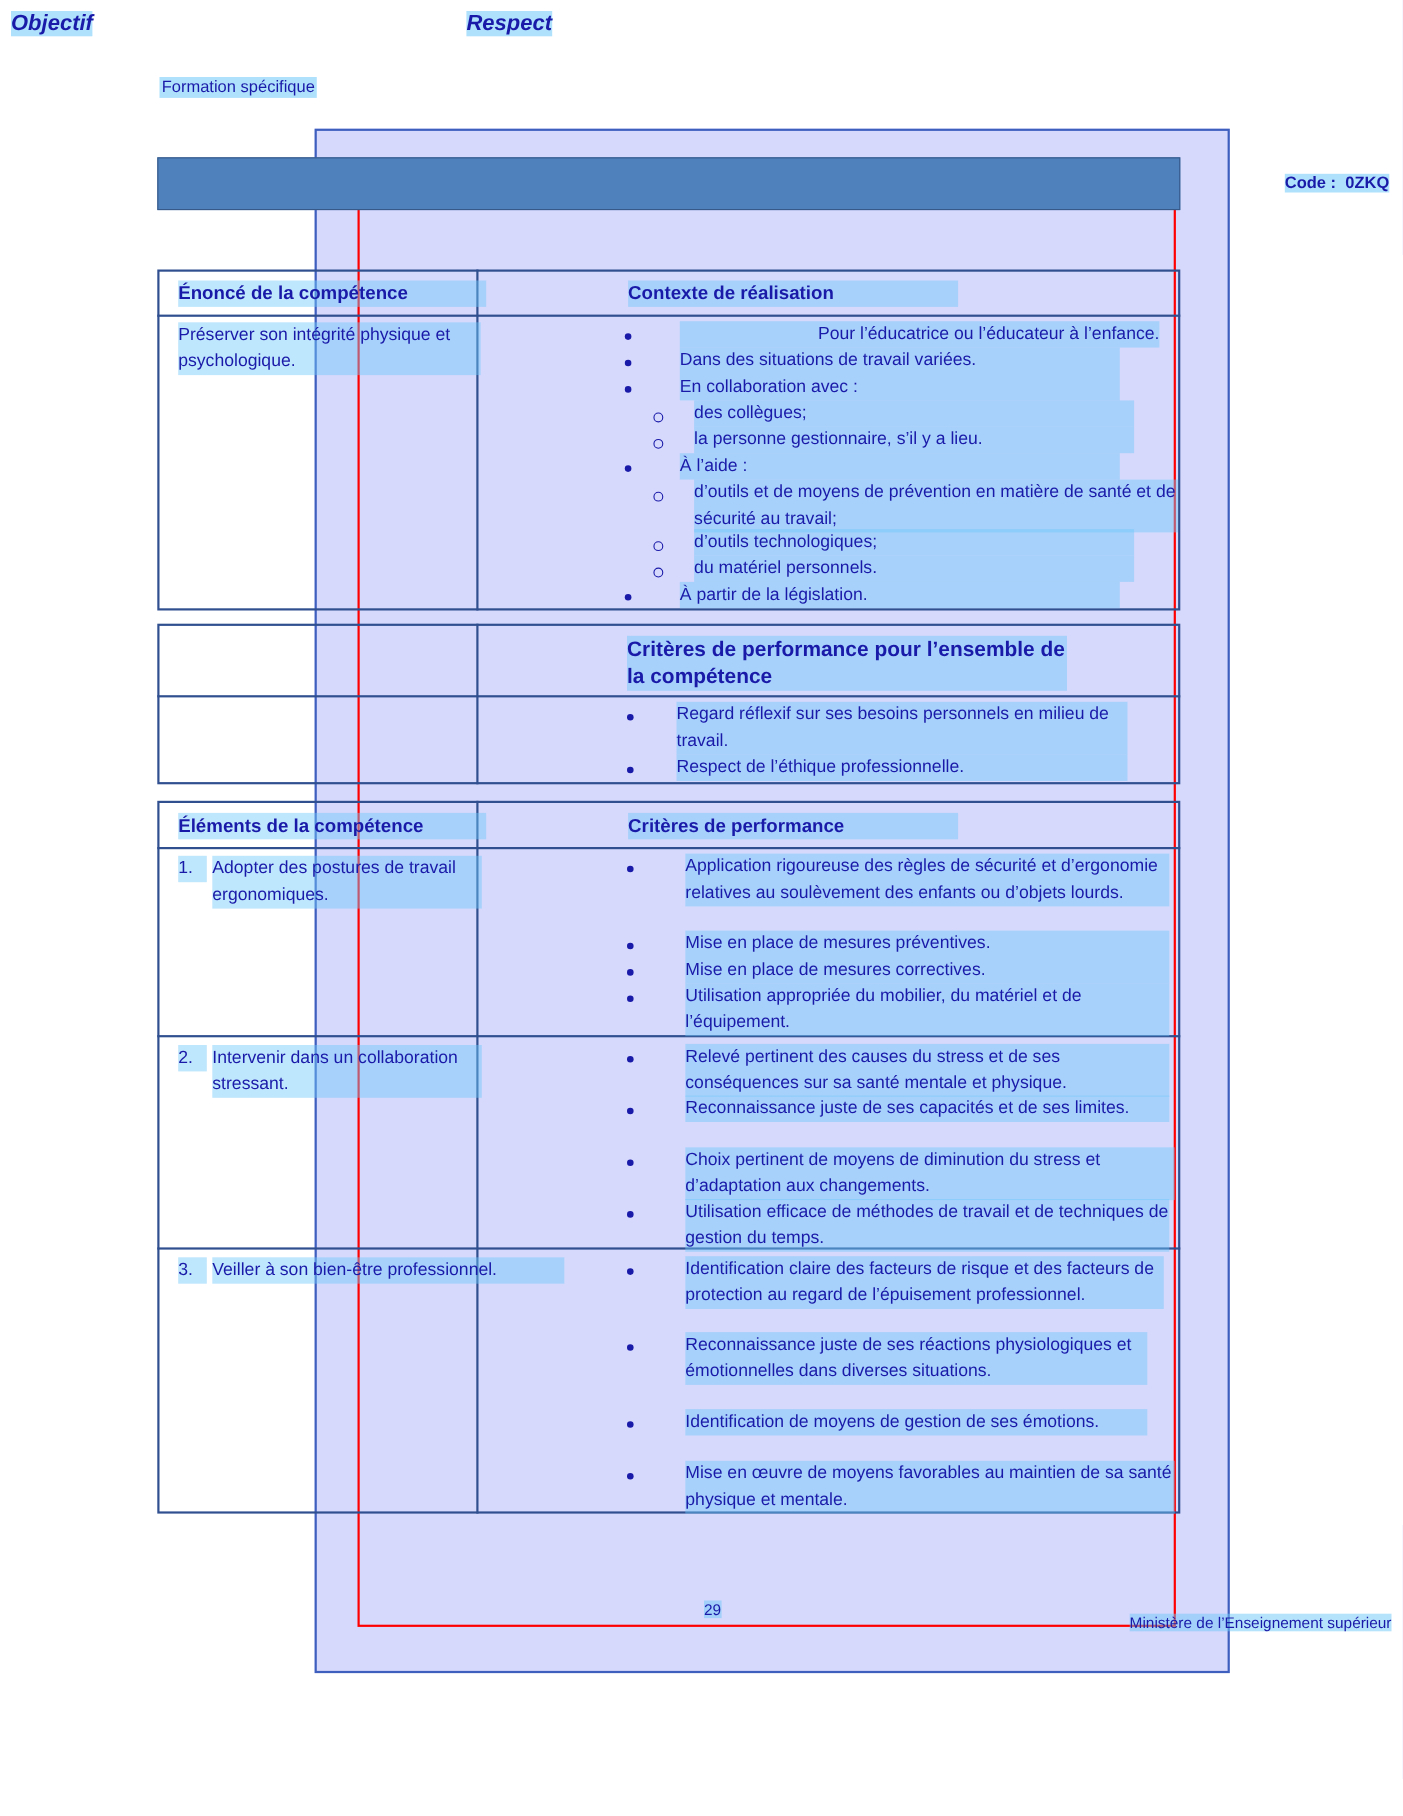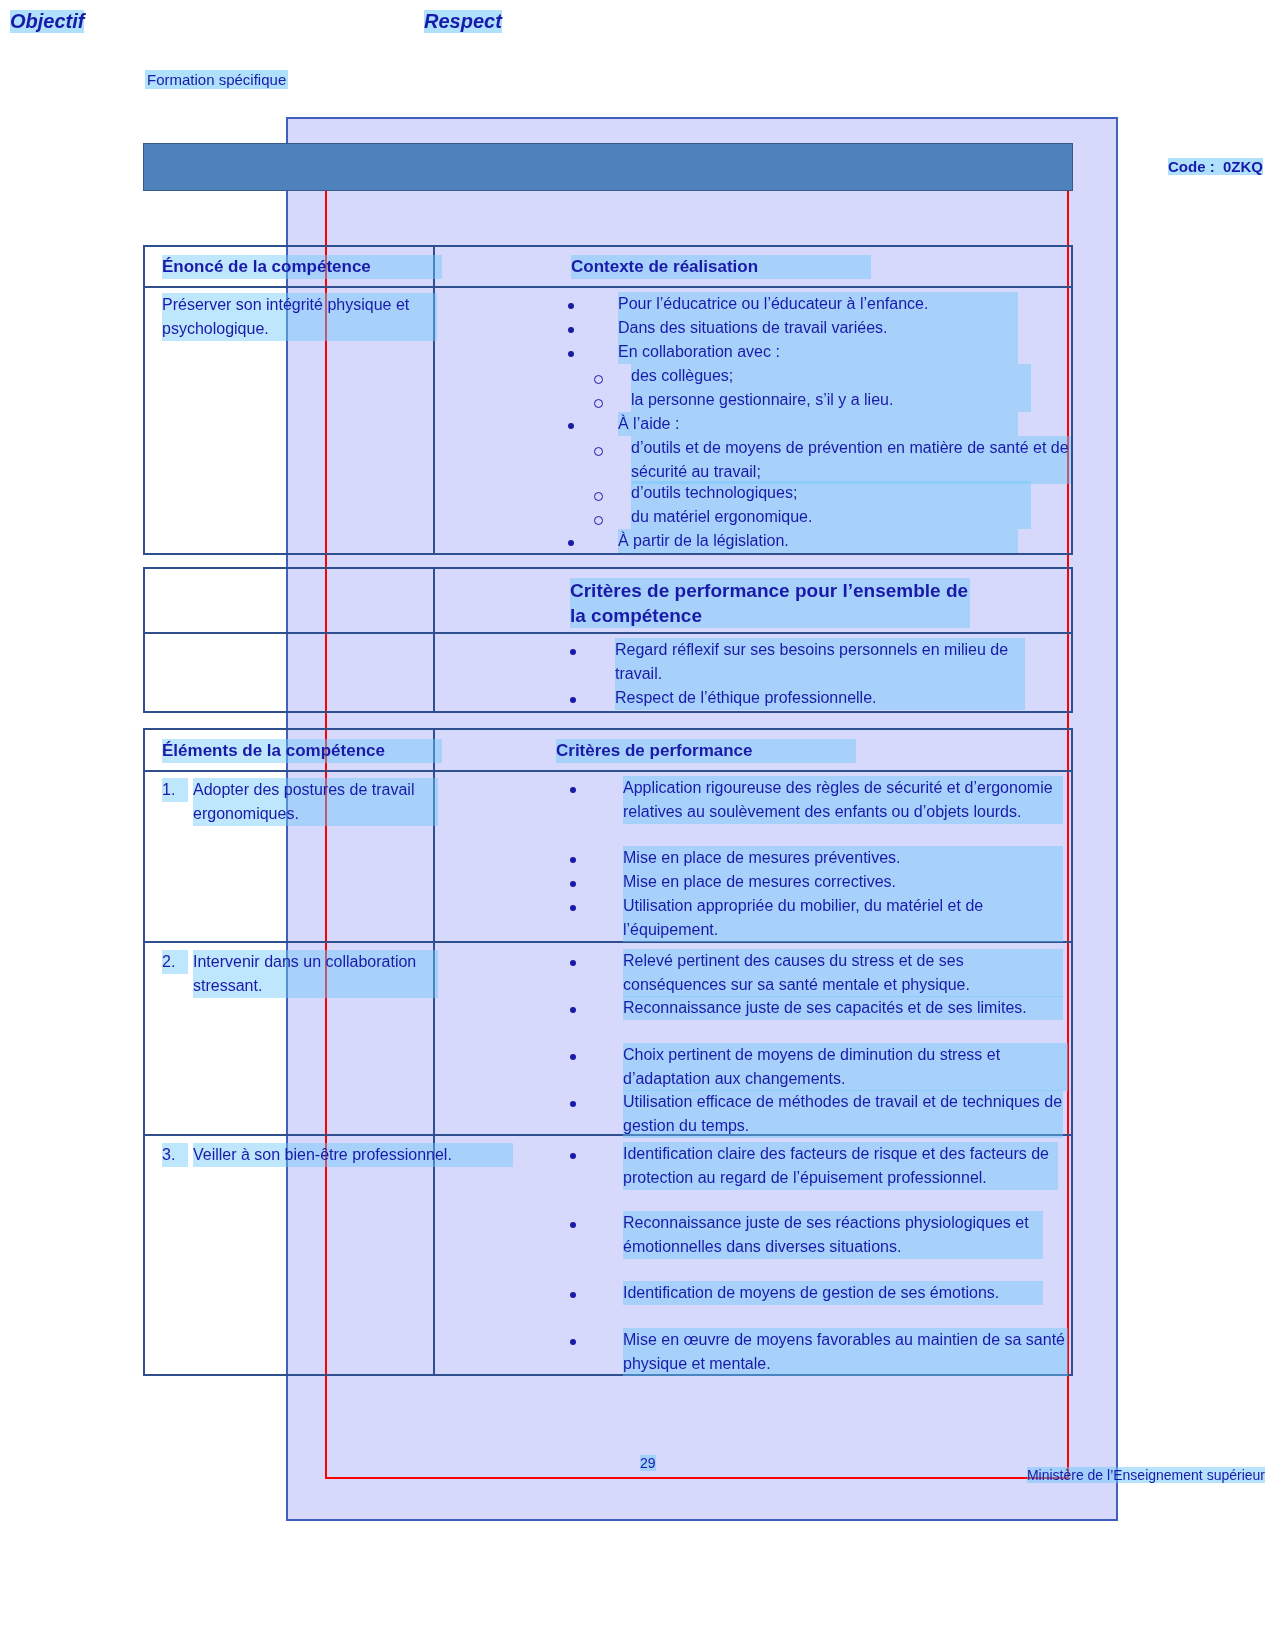--- a/index.html
+++ b/index.html
@@ -166,21 +166,21 @@
   <div class="cellline" style="left:143px; top:286px; width:930px; height:2px;"></div>
   <div class="cellline" style="left:433px; top:245px; width:2px; height:310px;"></div>
 
   <div class="txt bold hl" style="left:152px; top:255px; width:280px; font-size:17px;">Énoncé de la compétence</div>
   <div class="txt bold hl" style="left:561px; top:255px; width:300px; font-size:17px;">Contexte de réalisation</div>
 
   <div class="txt hl" style="left:152px; top:293px; width:275px;">Préserver son intégrité physique et psychologique.</div>
 
   <div>
     <div class="bdot" style="left:568px; top:303px;"></div>
-    <div class="txt hl" style="left:608px; top:292px; width:400px;">Pour l’éducatrice ou l’éducateur à l’enfance.</div>
+    <div class="txt hl" style="left:608px; top:292px; width:436px;text-align:right;">Pour l’éducatrice ou l’éducateur à l’enfance.</div>
 
     <div class="bdot" style="left:568px; top:327px;"></div>
     <div class="txt hl" style="left:608px; top:316px; width:400px;">Dans des situations de travail variées.</div>
 
     <div class="bdot" style="left:568px; top:351px;"></div>
     <div class="txt hl" style="left:608px; top:340px; width:400px;">En collaboration avec :</div>
 
     <div class="bcirc" style="left:594px; top:375px;"></div>
     <div class="txt hl" style="left:621px; top:364px; width:400px;">des collègues;</div>
 
@@ -190,21 +190,21 @@
     <div class="bdot" style="left:568px; top:423px;"></div>
     <div class="txt hl" style="left:608px; top:412px; width:400px;">À l’aide :</div>
 
     <div class="bcirc" style="left:594px; top:447px;"></div>
     <div class="txt hl" style="left:621px; top:436px; width:440px;">d’outils et de moyens de prévention en matière de santé et de sécurité au travail;</div>
 
     <div class="bcirc" style="left:594px; top:492px;"></div>
     <div class="txt hl" style="left:621px; top:481px; width:400px;">d’outils technologiques;</div>
 
     <div class="bcirc" style="left:594px; top:516px;"></div>
-    <div class="txt hl" style="left:621px; top:505px; width:400px;">du matériel ergonomique.</div>
+    <div class="txt hl" style="left:621px; top:505px; width:400px;">du matériel personnels.</div>
 
     <div class="bdot" style="left:568px; top:540px;"></div>
     <div class="txt hl" style="left:608px; top:529px; width:400px;">À partir de la législation.</div>
   </div>
 
   <div class="box" style="left:143px; top:567px; width:930px; height:146px;"></div>
   <div class="cellline" style="left:143px; top:632px; width:930px; height:2px;"></div>
   <div class="cellline" style="left:433px; top:567px; width:2px; height:146px;"></div>
 
   <div class="txt bold hl" style="left:560px; top:578px; width:400px; font-size:19px; line-height:25px;">Critères de performance pour l’ensemble de la compétence</div>
@@ -215,21 +215,21 @@
   <div class="bdot" style="left:570px; top:697px;"></div>
   <div class="txt hl" style="left:605px; top:686px; width:410px;">Respect de l’éthique professionnelle.</div>
 
   <div class="box" style="left:143px; top:728px; width:930px; height:648px;"></div>
   <div class="cellline" style="left:143px; top:770px; width:930px; height:2px;"></div>
   <div class="cellline" style="left:433px; top:728px; width:2px; height:648px;"></div>
   <div class="cellline" style="left:143px; top:941px; width:930px; height:2px;"></div>
   <div class="cellline" style="left:143px; top:1134px; width:930px; height:2px;"></div>
 
   <div class="txt bold hl" style="left:152px; top:739px; width:280px; font-size:17px;">Éléments de la compétence</div>
-  <div class="txt bold hl" style="left:546px; top:739px; width:300px; font-size:17px;">Critères de performance</div>
+  <div class="txt bold hl" style="left:561px; top:739px; width:300px; font-size:17px;">Critères de performance</div>
 
   <div class="txt hl" style="left:152px; top:778px; width:26px;">1.</div>
   <div class="txt hl" style="left:183px; top:778px; width:245px;">Adopter des postures de travail ergonomiques.</div>
 
   <div class="bdot" style="left:570px; top:787px;"></div>
   <div class="txt hl" style="left:613px; top:776px; width:440px;">Application rigoureuse des règles de sécurité et d’ergonomie relatives au soulèvement des enfants ou d’objets lourds.</div>
   <div class="bdot" style="left:570px; top:857px;"></div>
   <div class="txt hl" style="left:613px; top:846px; width:440px;">Mise en place de mesures préventives.</div>
   <div class="bdot" style="left:570px; top:881px;"></div>
   <div class="txt hl" style="left:613px; top:870px; width:440px;">Mise en place de mesures correctives.</div>

